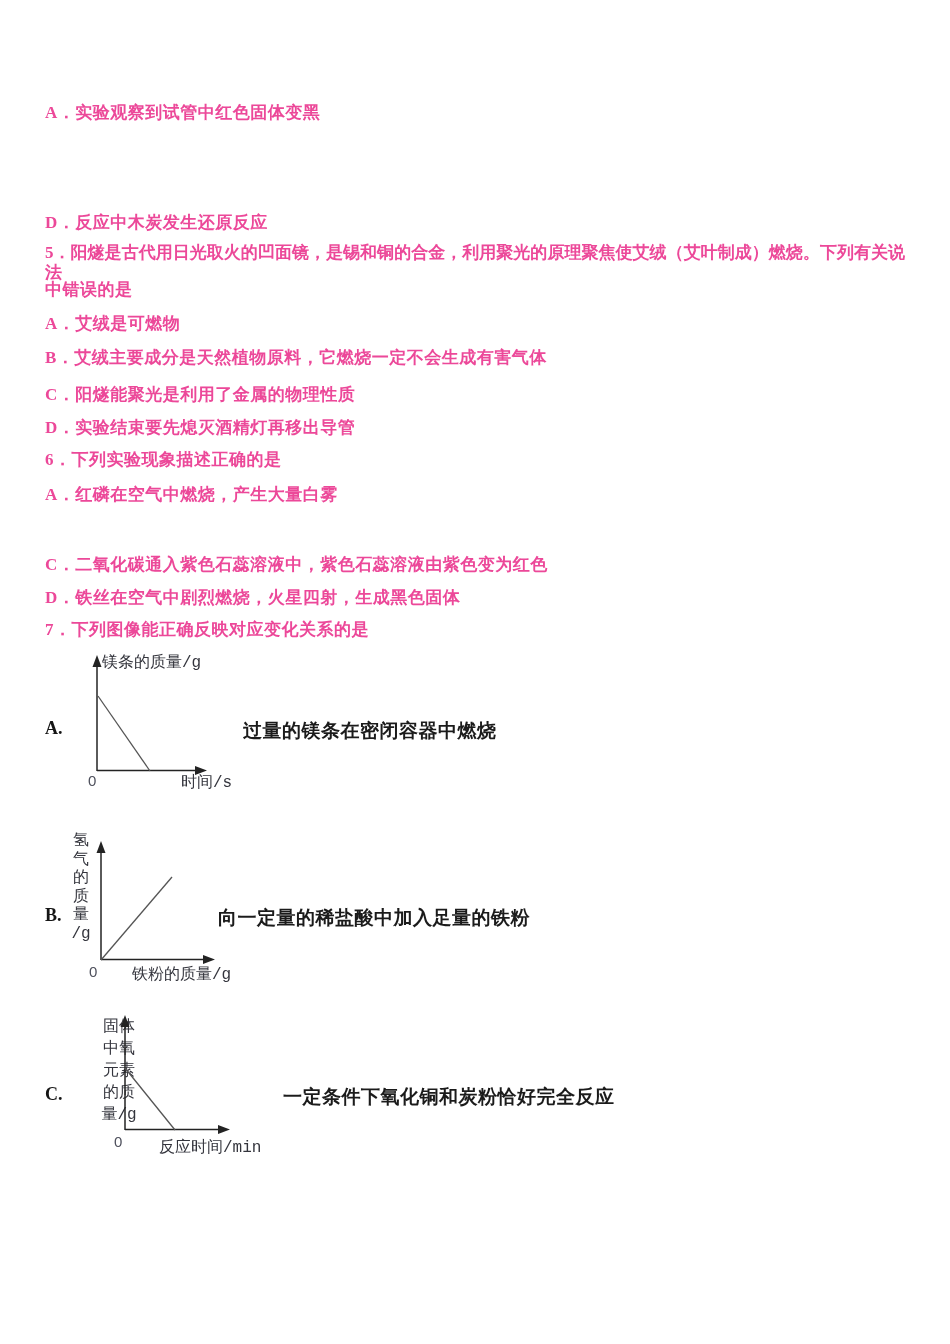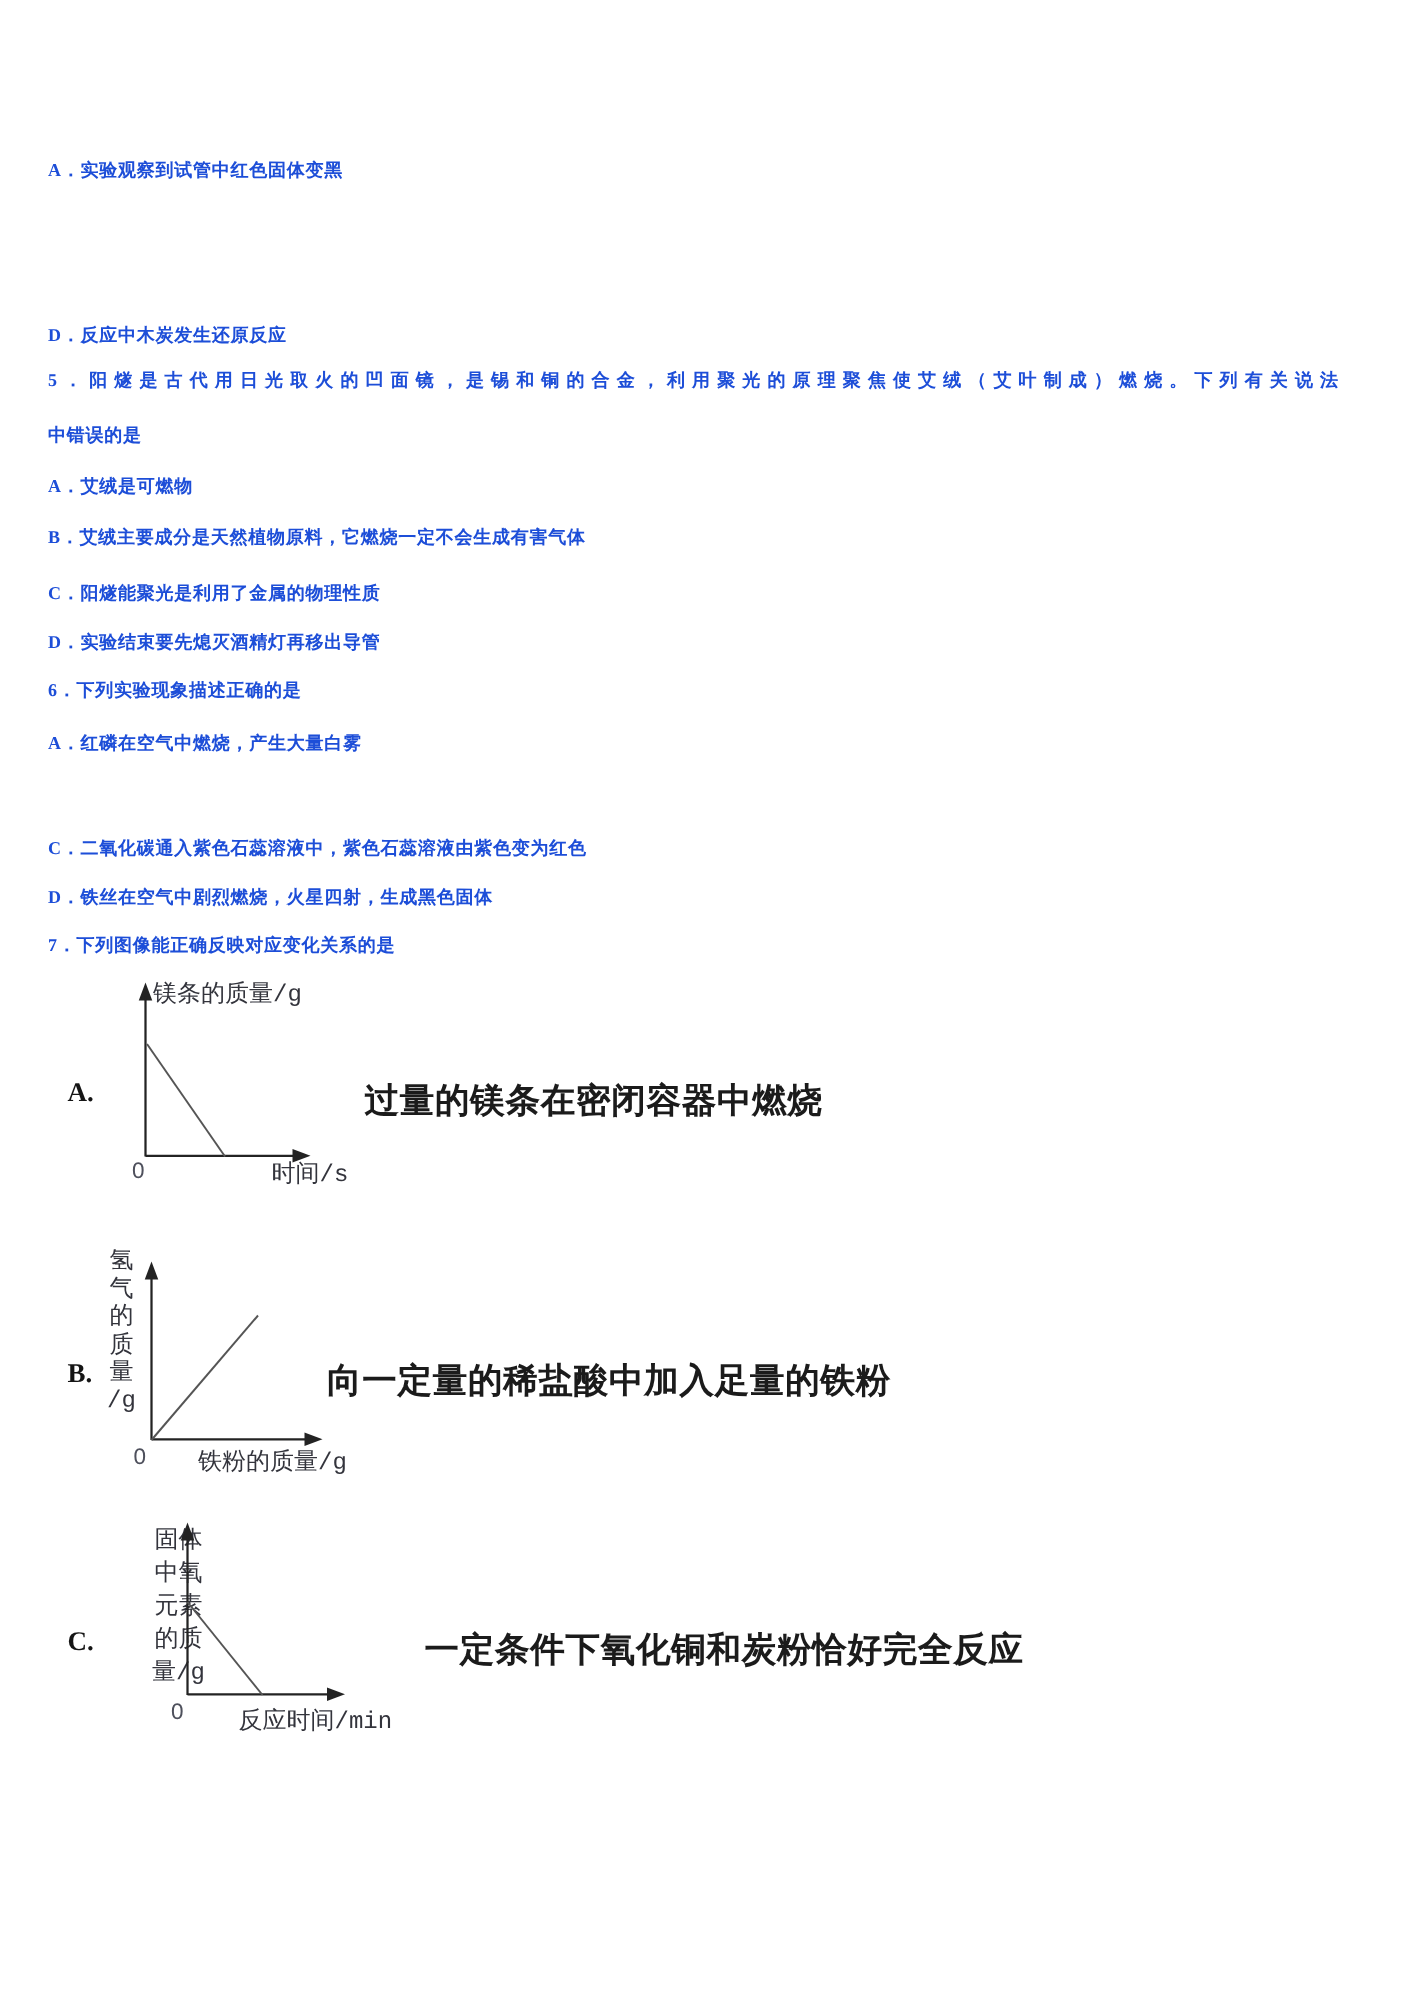--- a/index.html
+++ b/index.html
@@ -1,31 +1,31 @@
 <!DOCTYPE html>
 <html><head>
 <meta charset="utf-8">
 <style>
   html,body{margin:0;padding:0;background:#ffffff;}
   body{width:950px;height:1344px;font-family:"Liberation Serif",serif;}
   .page{position:relative;width:950px;height:1344px;background:#ffffff;overflow:hidden;}
   .tline{
-    position:absolute;left:32px;
-    font-size:12px;font-weight:bold;color:#1d4ed8;
+    position:absolute;left:45px;
+    font-size:17px;font-weight:bold;color:#ec4899;
     white-space:nowrap;letter-spacing:0.5px;line-height:20px;
   }
   .stem-justify{
     white-space:normal;width:860px;
     text-align:justify;text-align-last:justify;letter-spacing:0;
   }
   .chart-letter{
     position:absolute;left:45px;font-size:18px;font-weight:bold;color:#151515;
   }
   .caption{
-    position:absolute;font-size:23px;font-weight:bold;color:#1b1b1b;
+    position:absolute;font-size:19px;font-weight:bold;color:#1b1b1b;
     white-space:nowrap;letter-spacing:0.5px;
   }
   .axis-label{
     position:absolute;font-size:16px;color:#33343c;
     font-family:Liberation Mono, monospace;white-space:nowrap;
   }
   .vlabel{
     white-space:pre-line;text-align:center;
   }
   .vlabel-b{left:70px;top:832px;width:22px;line-height:18.5px;}

